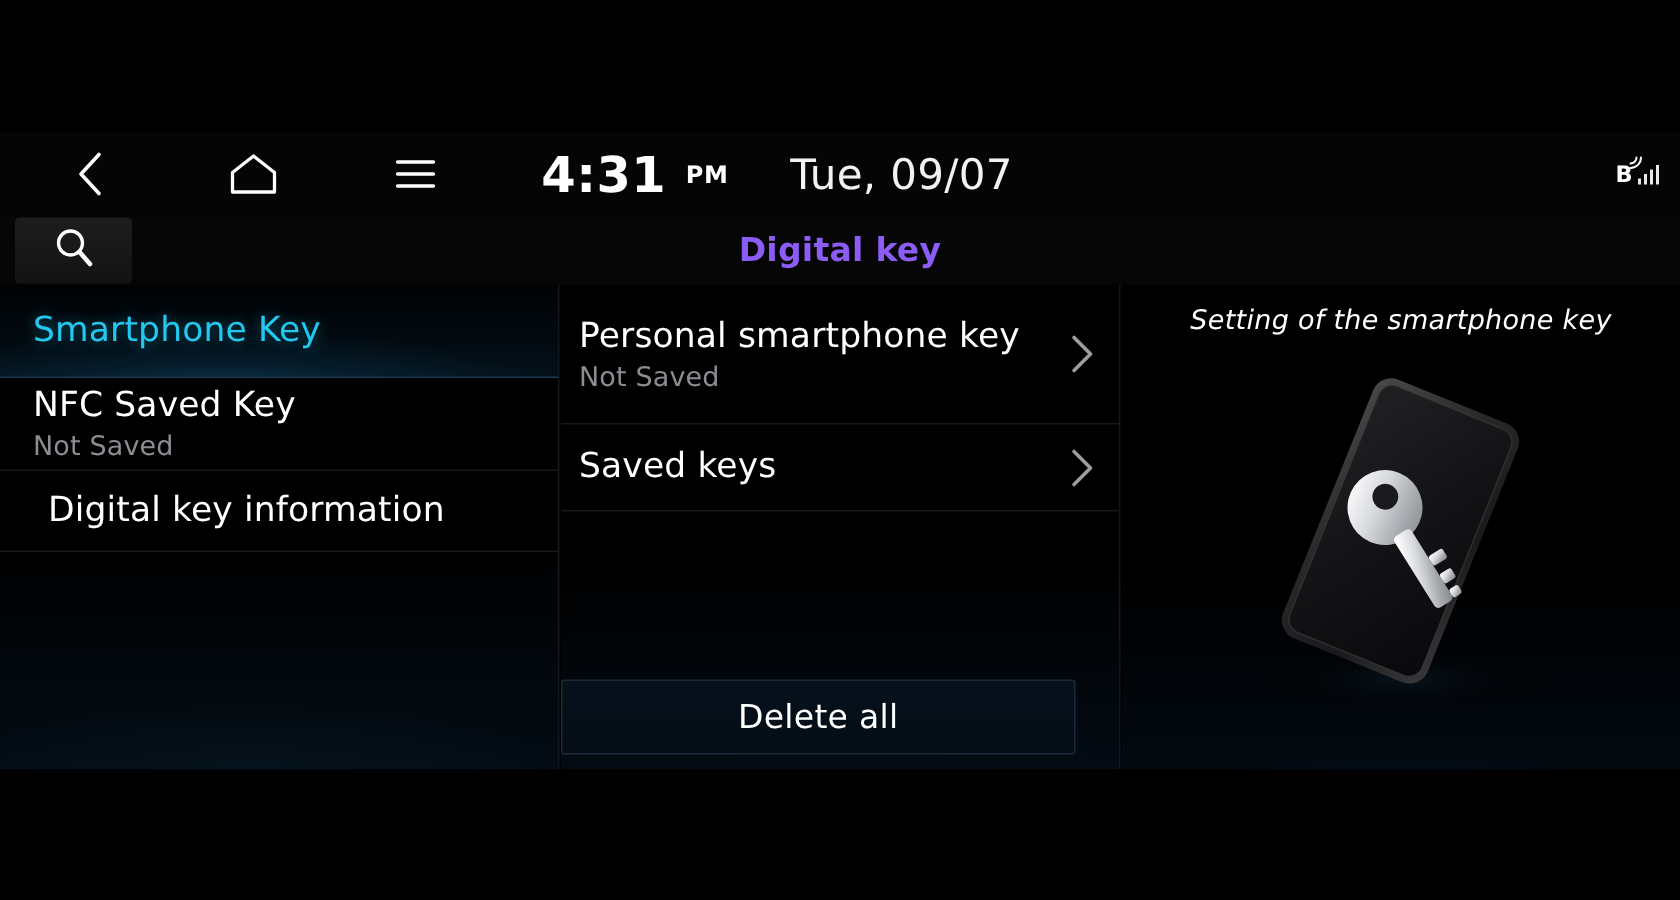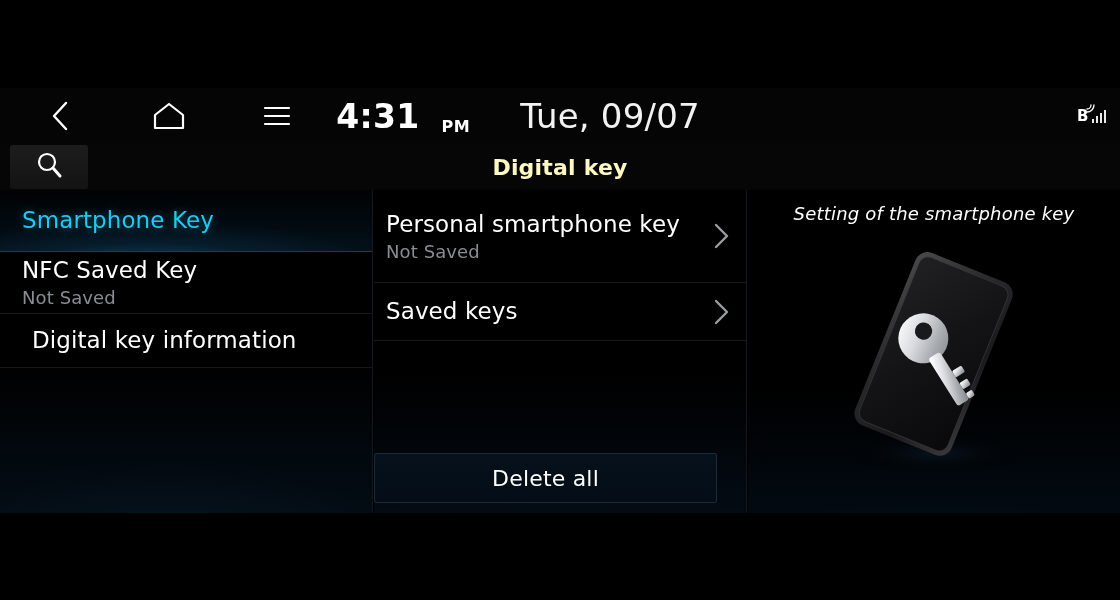--- a/index.html
+++ b/index.html
@@ -29,27 +29,27 @@
   .nav-icon.back { left:28px; }
   .nav-icon.home { left:137px; }
   .nav-icon.menu { left:245px; }
   .nav-icon svg { display:block; }
 
   .clock {
     position:absolute; left:0; top:0; width:1120px; height:56px;
     display:flex; align-items:center; justify-content:center;
     pointer-events:none;
   }
-  .clock-inner { display:flex; align-items:flex-end; gap:12px; transform:translateX(-42px); }
+  .clock-inner { display:flex; align-items:center; gap:3px; transform:translateX(-42px); }
   .time {
     font-size:33px; font-weight:700; color:#fff;
     letter-spacing:0.3px; font-family:"DejaVu Sans", sans-serif;
   }
   .ampm { font-size:16px; font-weight:700; color:#fff; margin-left:10px; letter-spacing:0.5px; }
-  .date { font-size:34px; font-weight:400; color:#f2f2f2; margin-left:38px; letter-spacing:0.2px; }
+  .date { font-size:28px; font-weight:400; color:#f2f2f2; margin-left:38px; letter-spacing:0.2px; }
 
   .status-right {
     position:absolute; right:14px; top:0; height:56px;
     display:flex; align-items:center; gap:1px;
   }
   .bt-glyph {
     font-size:15px; font-weight:700; color:#fff; line-height:1;
     position:relative; top:-1px;
   }
   .sig-bars { display:flex; align-items:flex-end; gap:1.5px; height:13px; }
@@ -65,21 +65,21 @@
   .search-btn {
     position:absolute; left:10px; top:1px; width:78px; height:44px;
     background:linear-gradient(180deg,#1d1d1d 0%,#131313 100%);
     border-radius:3px;
     display:flex; align-items:center; justify-content:center;
     cursor:pointer;
   }
   .page-title {
     position:absolute; left:0; top:0; width:1120px; height:46px;
     display:flex; align-items:center; justify-content:center;
-    font-size:22px; font-weight:700; color:#fef9c3; letter-spacing:0.2px;
+    font-size:22px; font-weight:700; color:#8b5cf6; letter-spacing:0.2px;
     pointer-events:none;
   }
 
   
   .content { position:absolute; left:0; top:190px; width:1120px; height:323px; }
 
   
   .sidebar {
     position:absolute; left:0; top:0; width:373px; height:323px;
     background:

